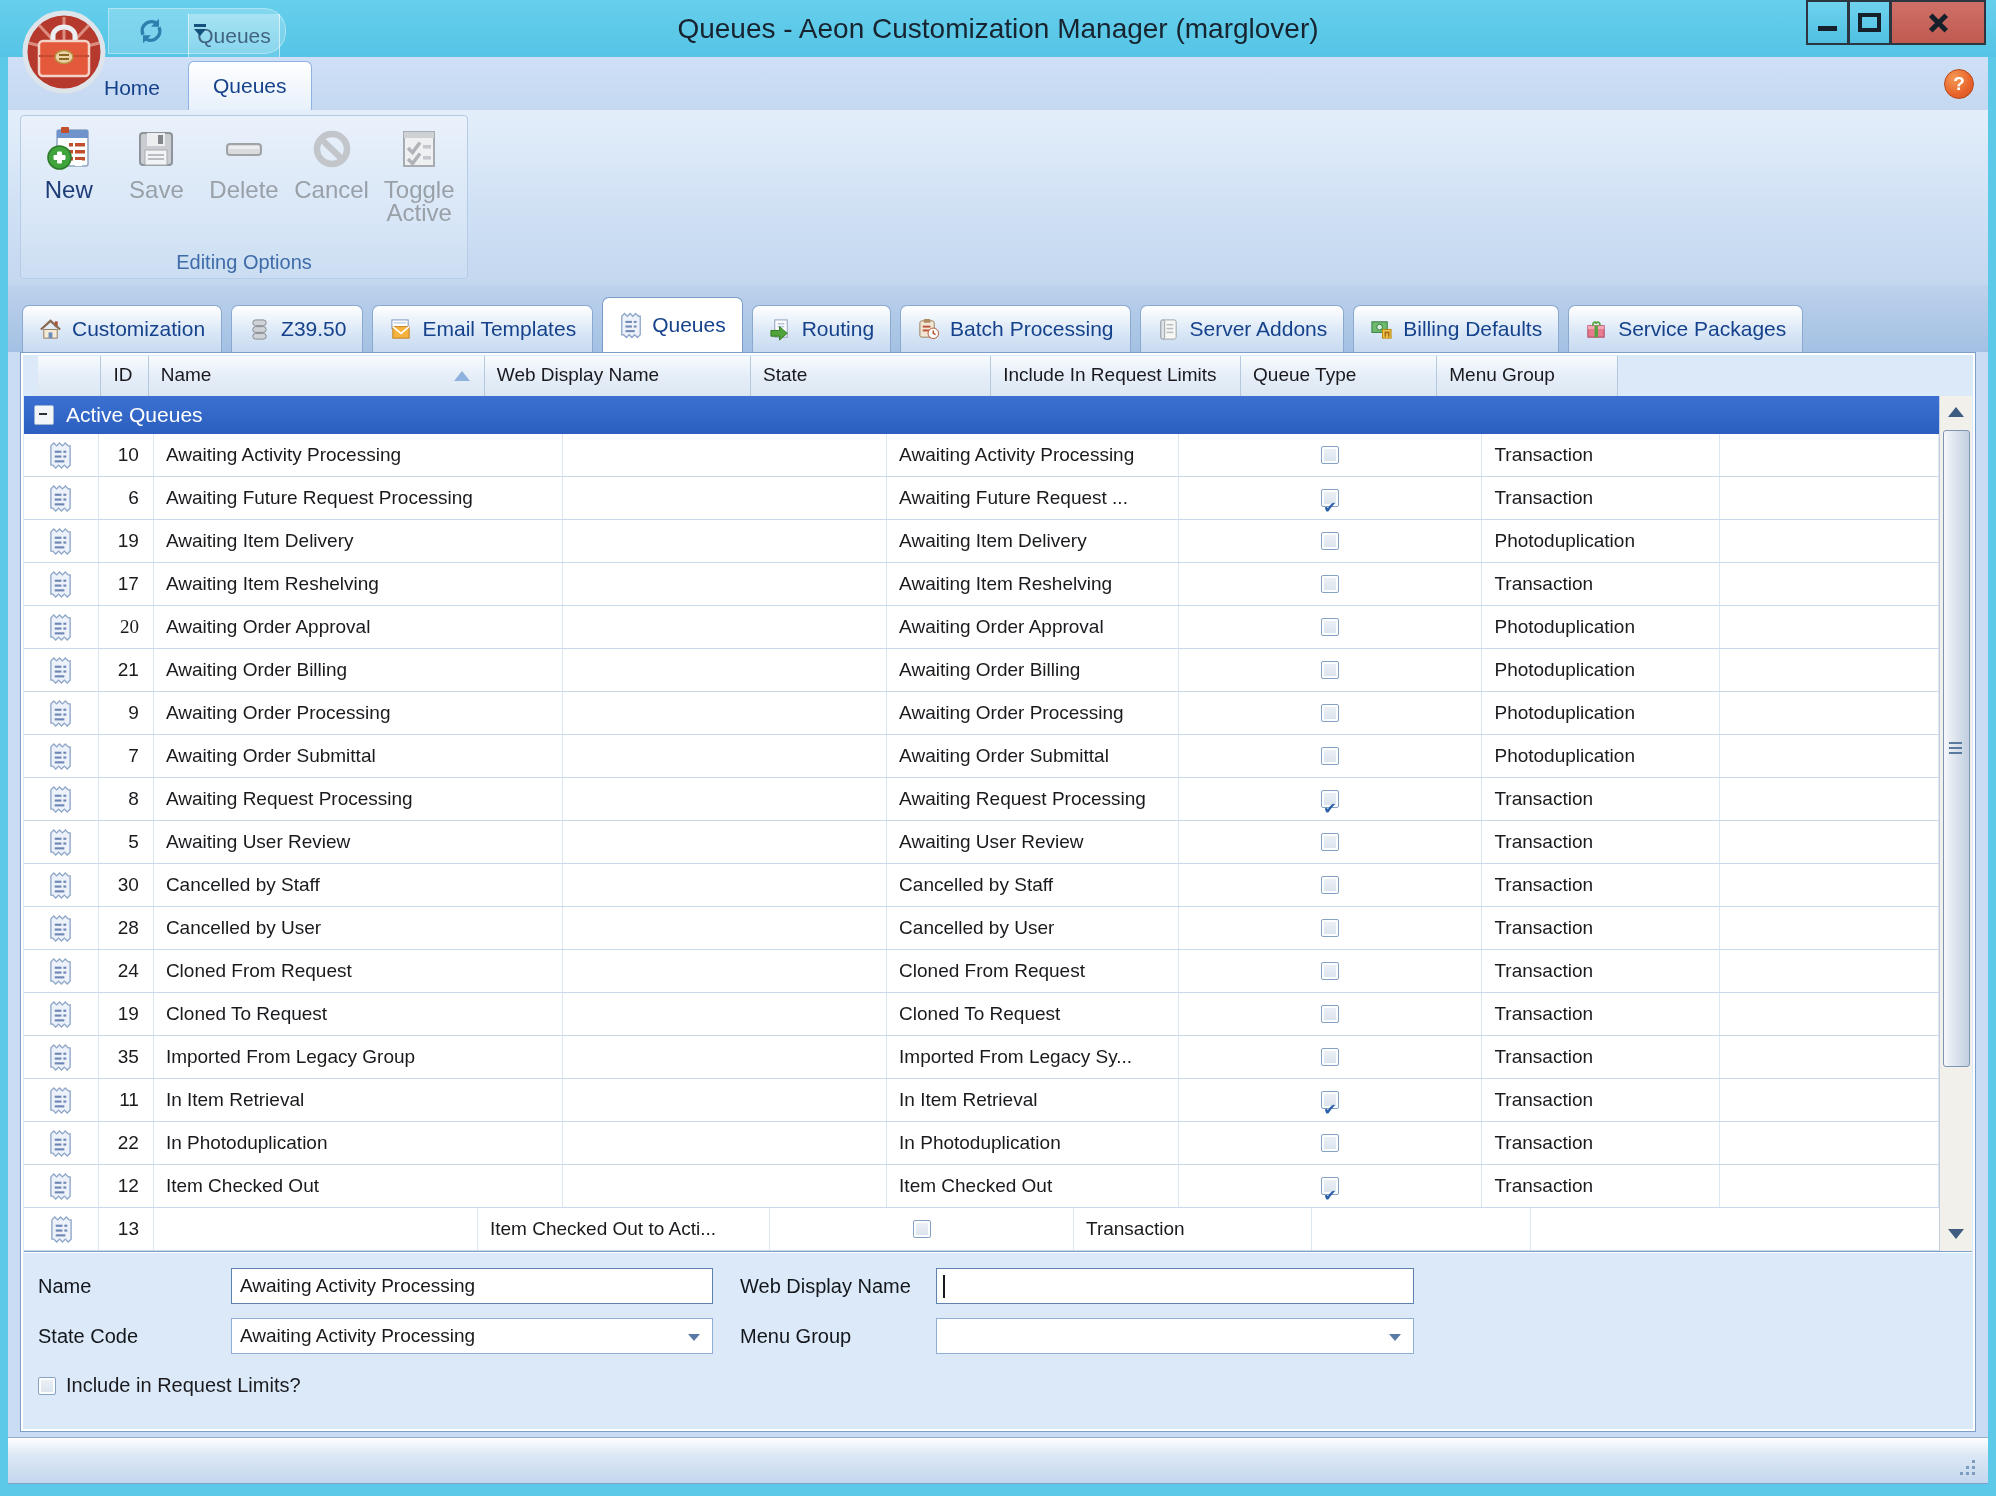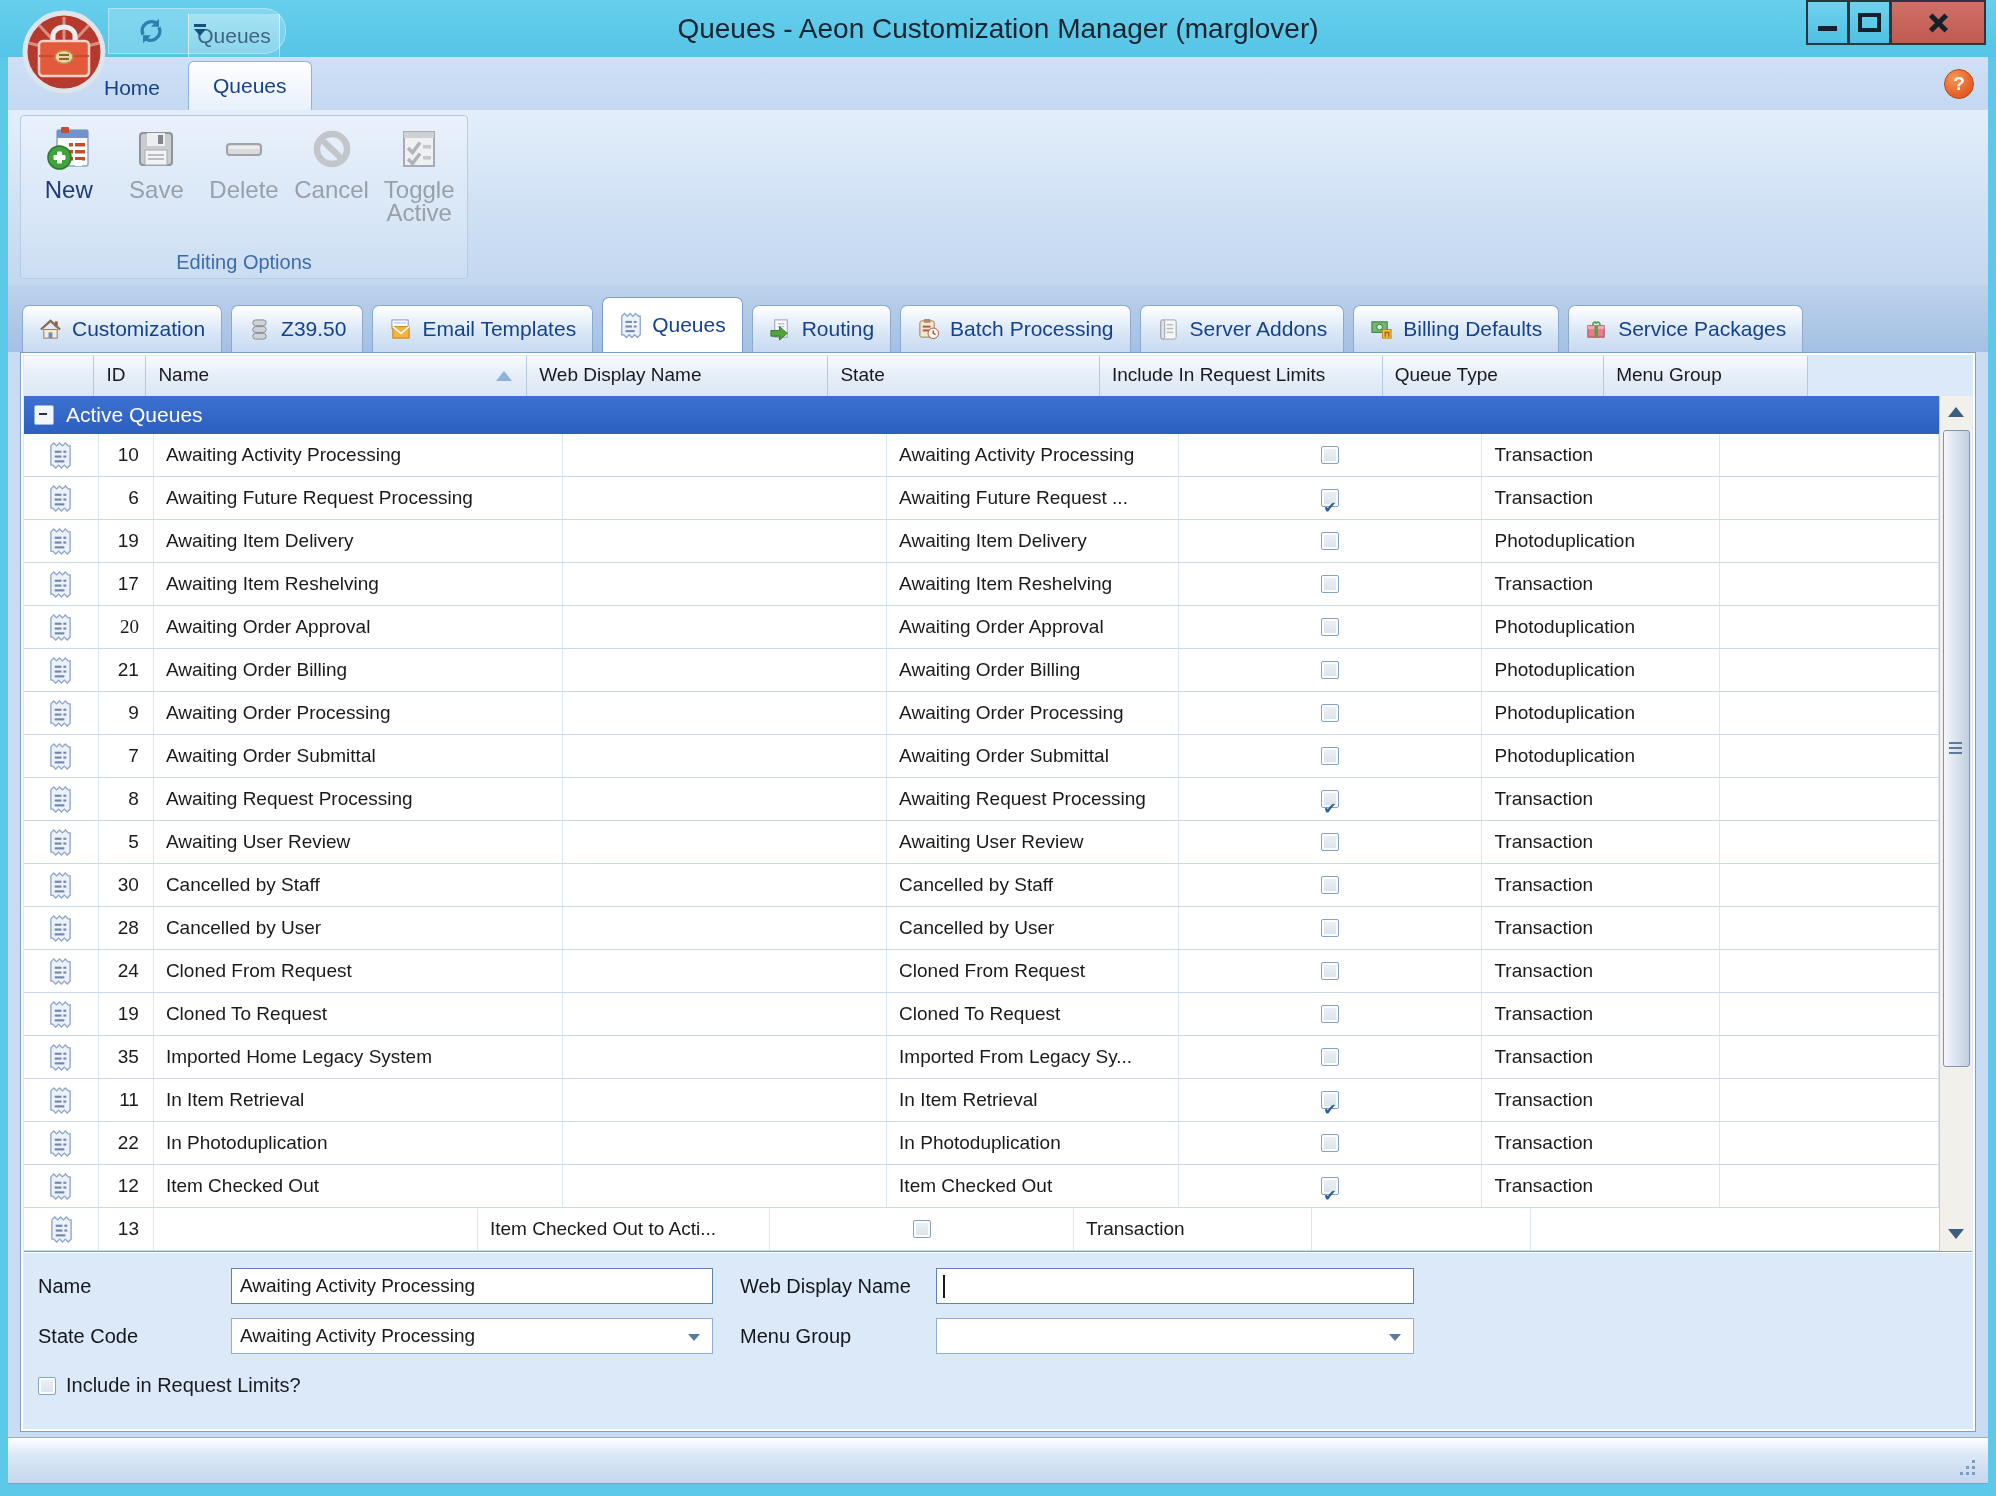--- a/index.html
+++ b/index.html
@@ -72,21 +72,21 @@
   .mtabs{position:absolute;left:14px;bottom:0;display:flex;gap:9px;align-items:flex-end}
   .mtab{height:46px;display:flex;align-items:center;gap:9px;padding:0 16px;cursor:pointer;
     background:linear-gradient(#ffffff,#d8e6f6 60%,#c8daf0);border:1px solid #89a9d0;border-bottom:none;
     border-radius:7px 7px 0 0;font-size:21px;color:#15428b;white-space:nowrap}
   .mtab.active{height:54px;background:#ffffff;border-color:#7a9cc8;position:relative;z-index:4}
   .mtab .ticon{width:24px;height:26px;display:flex;align-items:center}
 
   
   .content-frame{left:20px;top:352px;width:1954px;height:1078px;background:#dce9f8;
     border:1px solid #7e9fc7;box-shadow:inset 0 0 0 2px #ffffff;z-index:2}
-  .grid-header{position:absolute;left:3px;top:3px;width:1784px;height:40px;display:flex;
+  .grid-header{position:absolute;left:17px;top:3px;width:1580px;height:40px;display:flex;
     background:linear-gradient(#f8fbfe,#e7eff8 45%,#dce7f3);border-bottom:1px solid #9eb6d2}
   .hcell{box-sizing:border-box;height:40px;line-height:38px;padding-left:12px;font-size:19px;
     border-right:1px solid #b6c8de;position:relative;overflow:hidden;white-space:nowrap;cursor:pointer}
   .sort-arrow{position:absolute;right:14px;top:15px;width:0;height:0;
     border-left:8px solid transparent;border-right:8px solid transparent;border-bottom:10px solid #8fb2dd}
   .group-row{position:absolute;left:3px;top:43px;width:1915px;height:38px;
     background:linear-gradient(#3b70d2,#2c5fbf);color:#fff;font-size:21px;
     display:flex;align-items:center;gap:12px;padding-left:10px;box-sizing:border-box;cursor:pointer}
   .collapse-box{width:18px;height:18px;background:#f2f5fa;border:1px solid #9db3d2;border-radius:2px;
     position:relative;flex:0 0 18px;cursor:pointer}
@@ -750,21 +750,21 @@
                 <rect x="7" y="11" width="7" height="2.2"></rect>
                 <rect x="16" y="11" width="3" height="2.2"></rect>
                 <rect x="7" y="16" width="7" height="2.2"></rect>
                 <rect x="16" y="16" width="3" height="2.2"></rect>
                 <rect x="7" y="21" width="10" height="2.2"></rect>
               </g>
             </svg>
           </span>
         </div>
         <div class="cell num" style="width: 55px;">35</div>
-        <div class="cell" style="width: 410px;">Imported Home Legacy System</div>
+        <div class="cell" style="width: 410px;">Imported From Legacy Group</div>
         <div class="cell" style="width: 324px;"></div>
         <div class="cell" style="width: 292px;">Imported From Legacy Sy...</div>
         <div class="cell center" style="width: 304px;">
           <span class="cb"></span>
         </div>
         <div class="cell" style="width: 238px;">Transaction</div>
         <div class="cell" style="width: 219px;"></div>
       </div>
       <div class="grid-row">
         <div class="cell icon-cell" style="width: 75px;">

